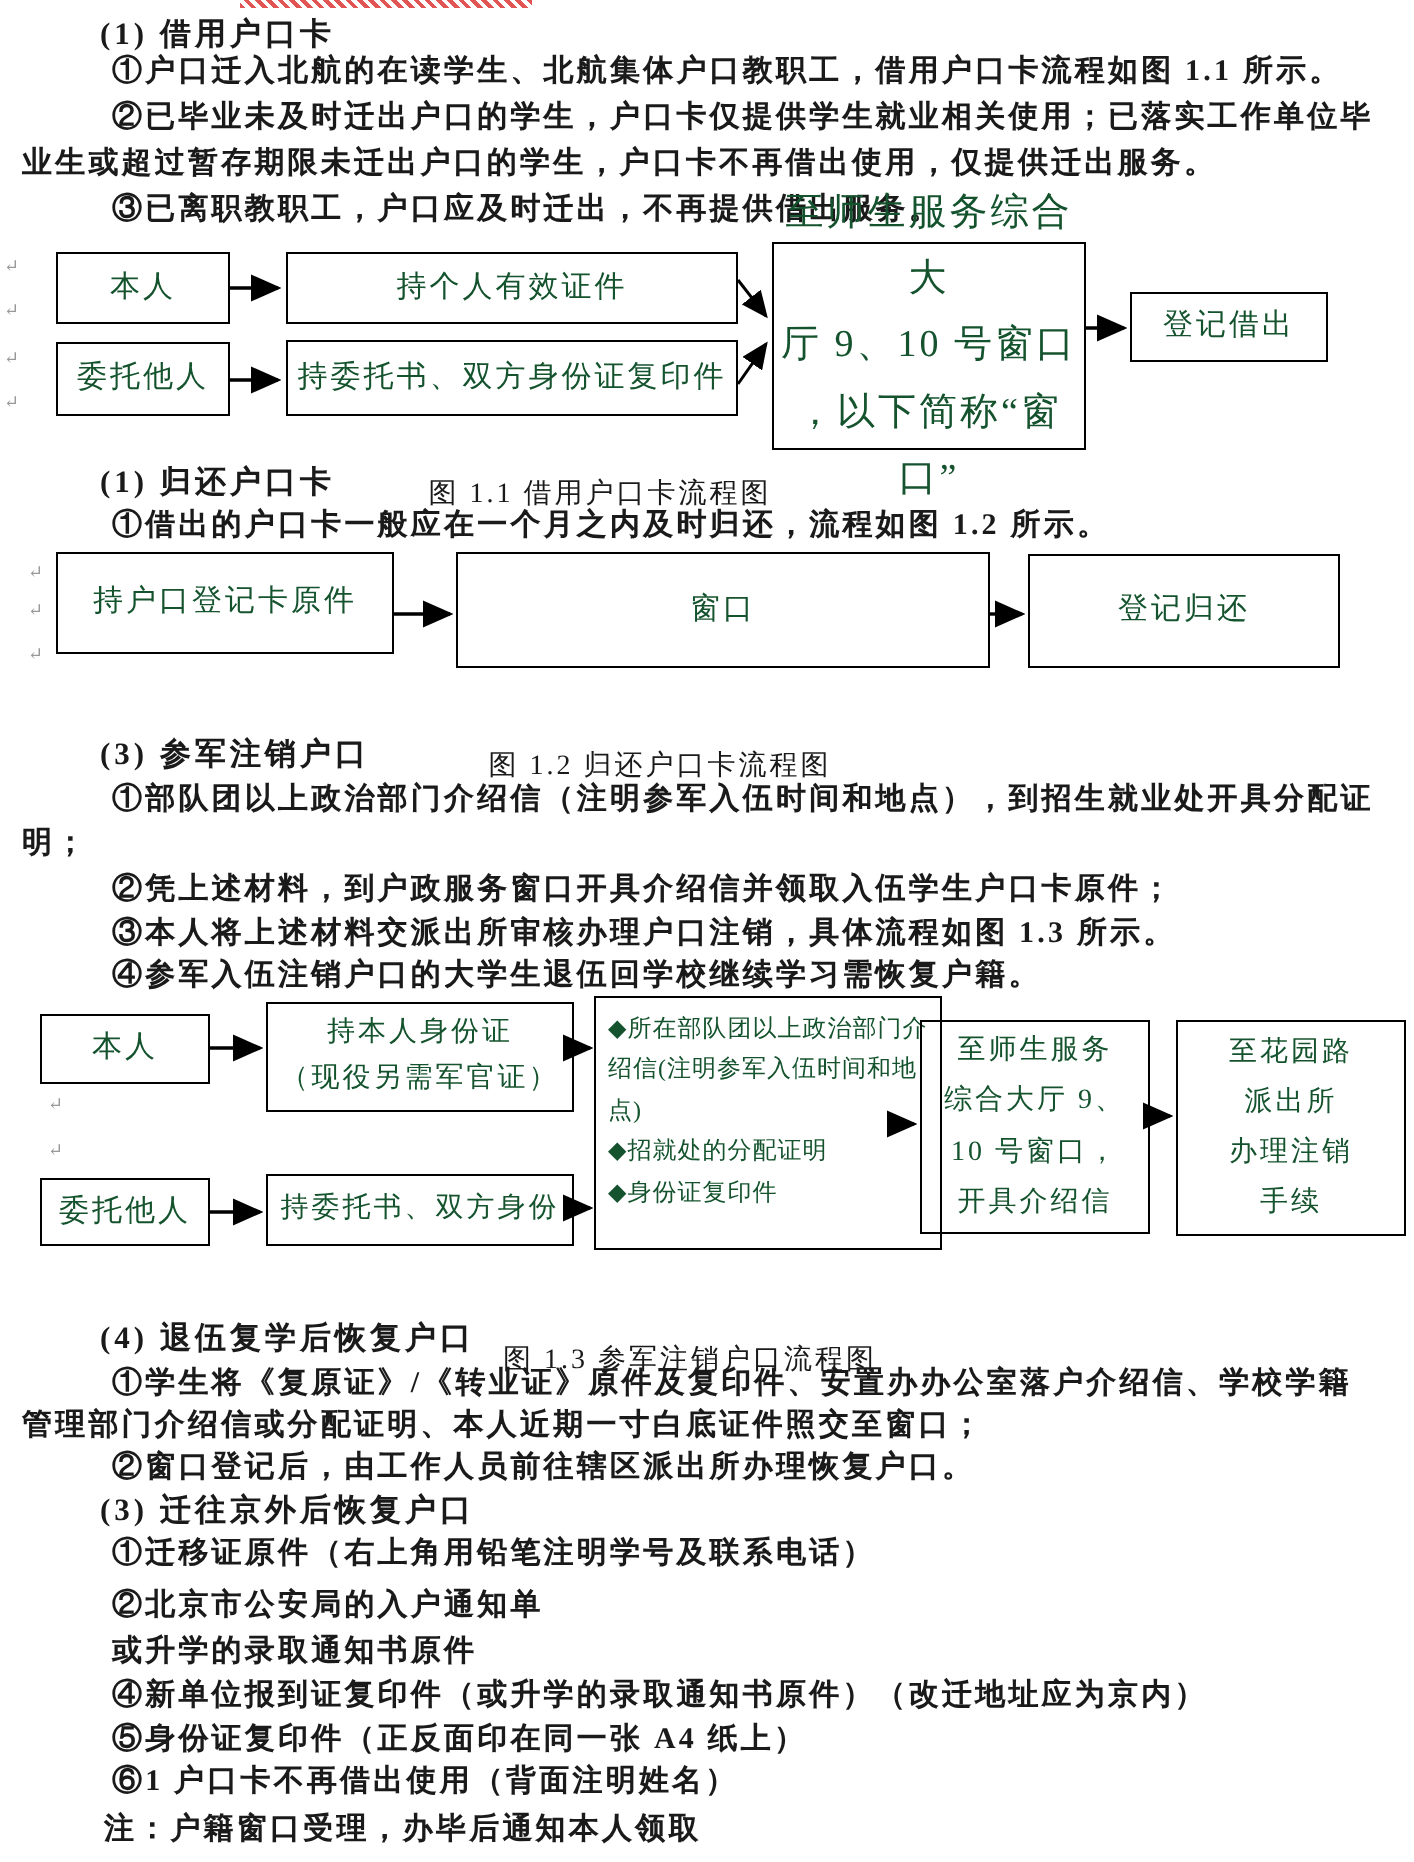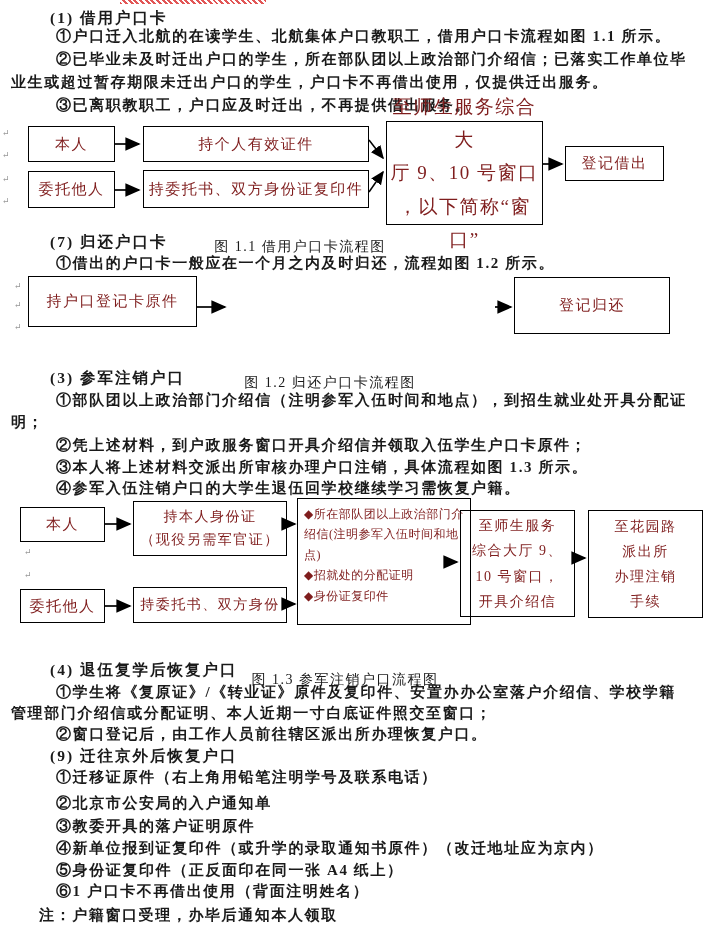--- a/index.html
+++ b/index.html
@@ -5,21 +5,21 @@
   html,body{margin:0;padding:0;background:#fff;}
   #page{
     position:relative;width:707px;height:931px;background:#fff;overflow:hidden;
     font-family:"Liberation Serif","DejaVu Serif",serif;color:#1a1a1a;
   }
   .t{position:absolute;font-size:15px;letter-spacing:1.6px;white-space:pre;line-height:1.2;font-weight:bold;}
   .h{font-weight:bold;letter-spacing:2px;font-size:15.5px;}
   .box{
     position:absolute;border:1.5px solid #000;box-sizing:border-box;
     display:flex;align-items:center;justify-content:center;text-align:center;
-    white-space:pre-line;font-size:15px;letter-spacing:1.5px;line-height:1.75;color:#7f1d1d;
+    white-space:pre-line;font-size:15px;letter-spacing:1.5px;line-height:1.75;color:#14532d;
   }
   .box.list{
     align-items:flex-start;justify-content:flex-start;text-align:left;
     font-size:12px;letter-spacing:0.5px;line-height:1.7;padding:5px 6px;
   }
   .box.tall{line-height:1.8;}
   .cap{position:absolute;text-align:center;font-size:14px;letter-spacing:1.5px;margin-top:31px;}
   .ret{position:absolute;color:#999;font-size:9px;letter-spacing:0;}
   .squiggle{
     position:absolute;left:120px;top:0;width:146px;height:4px;
@@ -29,47 +29,48 @@
 </style>
 </head>
 <body>
 
 <div id="page">
 
   <div class="squiggle"></div>
 
   <div class="t h" style="left:50px;top:9px">(1) 借用户口卡</div>
   <div class="t" style="left:56px;top:27px">①户口迁入北航的在读学生、北航集体户口教职工，借用户口卡流程如图 1.1 所示。</div>
-  <div class="t" style="left:56px;top:50px">②已毕业未及时迁出户口的学生，所在部队团以上政治部门介绍信；已落实工作单位毕</div>
+  <div class="t" style="left:56px;top:50px">②已毕业未及时迁出户口的学生，户口卡仅提供学生就业相关使用；已落实工作单位毕</div>
   <div class="t" style="left:11px;top:73px">业生或超过暂存期限未迁出户口的学生，户口卡不再借出使用，仅提供迁出服务。</div>
   <div class="t" style="left:56px;top:96px">③已离职教职工，户口应及时迁出，不再提供借出服务。</div>
 
   <div class="ret" style="left:2px;top:128px">↵</div>
   <div class="ret" style="left:2px;top:150px">↵</div>
   <div class="ret" style="left:2px;top:174px">↵</div>
   <div class="ret" style="left:2px;top:196px">↵</div>
 
   <div class="box" style="left:28px;top:126px;width:87px;height:36px">本人</div>
   <div class="box" style="left:143px;top:126px;width:226px;height:36px">持个人有效证件</div>
   <div class="box" style="left:28px;top:171px;width:87px;height:37px">委托他人</div>
   <div class="box" style="left:143px;top:170px;width:226px;height:38px">持委托书、双方身份证复印件</div>
   <div class="box" style="left:386px;top:121px;width:157px;height:104px;line-height:1.75;font-size:19px">至师生服务综合大
 厅 9、10 号窗口
 ，以下简称“窗口”</div>
   <div class="box" style="left:565px;top:146px;width:99px;height:35px">登记借出</div>
   <div class="cap" style="left:150px;top:207px;width:300px">图 1.1 借用户口卡流程图</div>
 
-  <div class="t h" style="left:50px;top:233px">(7) 归还户口卡</div>
+  <div class="t h" style="left:50px;top:233px">(1) 归还户口卡</div>
   <div class="t" style="left:56px;top:254px">①借出的户口卡一般应在一个月之内及时归还，流程如图 1.2 所示。</div>
 
   <div class="ret" style="left:14px;top:281px">↵</div>
   <div class="ret" style="left:14px;top:300px">↵</div>
   <div class="ret" style="left:14px;top:322px">↵</div>
 
   <div class="box" style="left:28px;top:276px;width:169px;height:51px">持户口登记卡原件</div>
+  <div class="box" style="left:228px;top:276px;width:267px;height:58px">窗口</div>
   <div class="box" style="left:514px;top:277px;width:156px;height:57px">登记归还</div>
   <div class="cap" style="left:180px;top:343px;width:300px">图 1.2 归还户口卡流程图</div>
 
   <div class="t h" style="left:50px;top:369px">(3) 参军注销户口</div>
   <div class="t" style="left:56px;top:391px">①部队团以上政治部门介绍信（注明参军入伍时间和地点），到招生就业处开具分配证</div>
   <div class="t" style="left:11px;top:413px">明；</div>
   <div class="t" style="left:56px;top:436px">②凭上述材料，到户政服务窗口开具介绍信并领取入伍学生户口卡原件；</div>
   <div class="t" style="left:56px;top:458px">③本人将上述材料交派出所审核办理户口注销，具体流程如图 1.3 所示。</div>
   <div class="t" style="left:56px;top:479px">④参军入伍注销户口的大学生退伍回学校继续学习需恢复户籍。</div>
 
@@ -92,28 +93,28 @@
 派出所
 办理注销
 手续</div>
   <div class="cap" style="left:195px;top:640px;width:300px">图 1.3 参军注销户口流程图</div>
 
   <div class="t h" style="left:50px;top:661px">(4) 退伍复学后恢复户口</div>
   <div class="t" style="left:56px;top:683px">①学生将《复原证》/《转业证》原件及复印件、安置办办公室落户介绍信、学校学籍</div>
   <div class="t" style="left:11px;top:704px">管理部门介绍信或分配证明、本人近期一寸白底证件照交至窗口；</div>
   <div class="t" style="left:56px;top:725px">②窗口登记后，由工作人员前往辖区派出所办理恢复户口。</div>
 
-  <div class="t h" style="left:50px;top:747px">(9) 迁往京外后恢复户口</div>
+  <div class="t h" style="left:50px;top:747px">(3) 迁往京外后恢复户口</div>
   <div class="t" style="left:56px;top:794px">②北京市公安局的入户通知单</div>
   <div class="t" style="left:56px;top:768px">①迁移证原件（右上角用铅笔注明学号及联系电话）</div>
-  <div class="t" style="left:56px;top:817px">③教委开具的落户证明原件</div>
+  <div class="t" style="left:56px;top:817px">或升学的录取通知书原件</div>
   <div class="t" style="left:56px;top:839px">④新单位报到证复印件（或升学的录取通知书原件）（改迁地址应为京内）</div>
   <div class="t" style="left:56px;top:861px">⑤身份证复印件（正反面印在同一张 A4 纸上）</div>
   <div class="t" style="left:56px;top:882px">⑥1 户口卡不再借出使用（背面注明姓名）</div>
-  <div class="t" style="left:39px;top:906px">注：户籍窗口受理，办毕后通知本人领取</div>
+  <div class="t" style="left:52px;top:906px">注：户籍窗口受理，办毕后通知本人领取</div>
 
   <svg class="arrows" width="707" height="931" viewBox="0 0 707 931">
     <defs>
       <marker id="ah" markerWidth="9" markerHeight="8" refX="8" refY="4" orient="auto">
         <path d="M0,0 L9,4 L0,8 z" fill="#000"></path>
       </marker>
     </defs>
 
     <line x1="115" y1="144" x2="139" y2="144" stroke="#000" stroke-width="1.7" marker-end="url(#ah)"></line>
     <line x1="115" y1="190" x2="139" y2="190" stroke="#000" stroke-width="1.7" marker-end="url(#ah)"></line>

